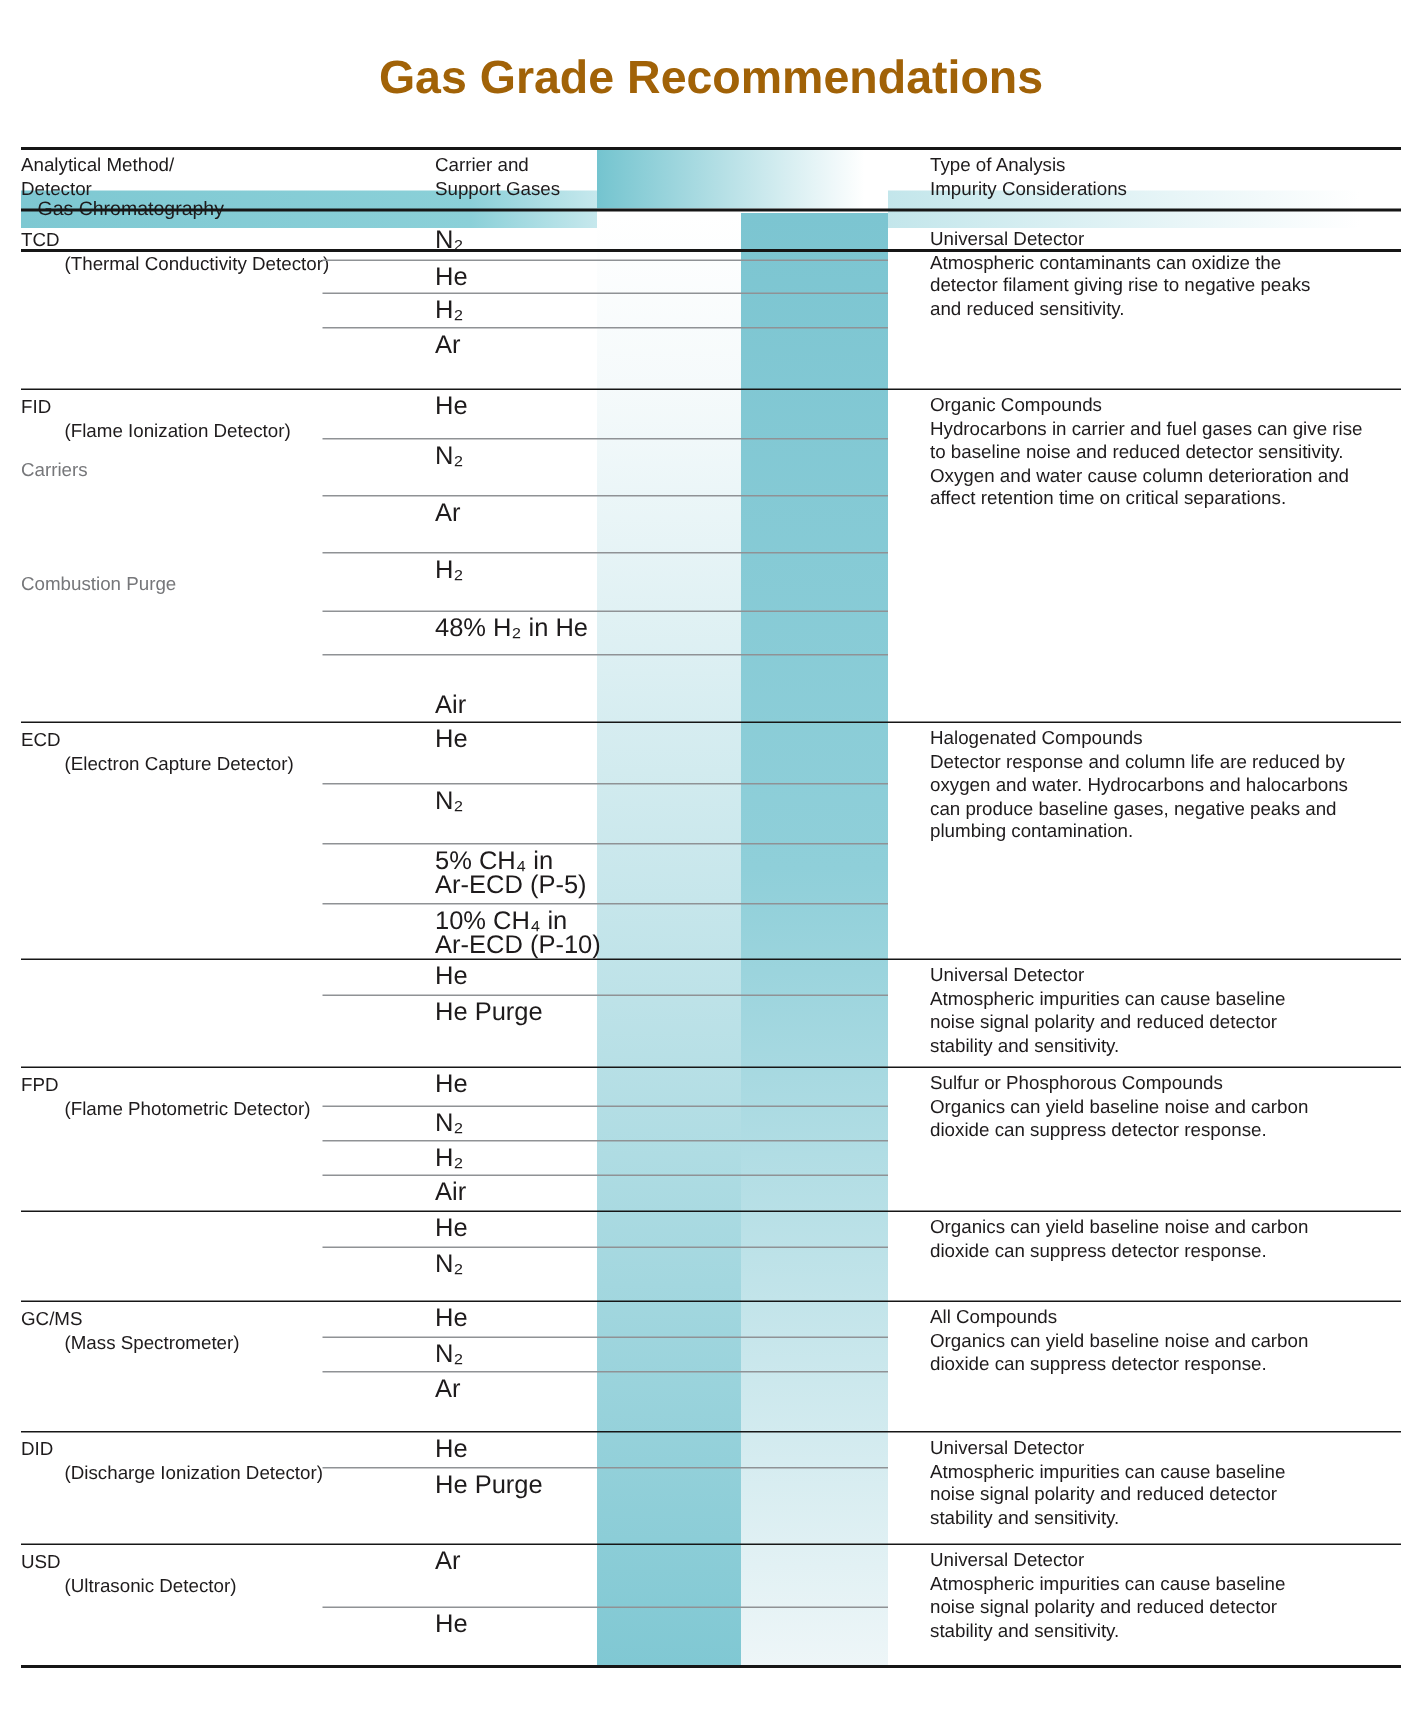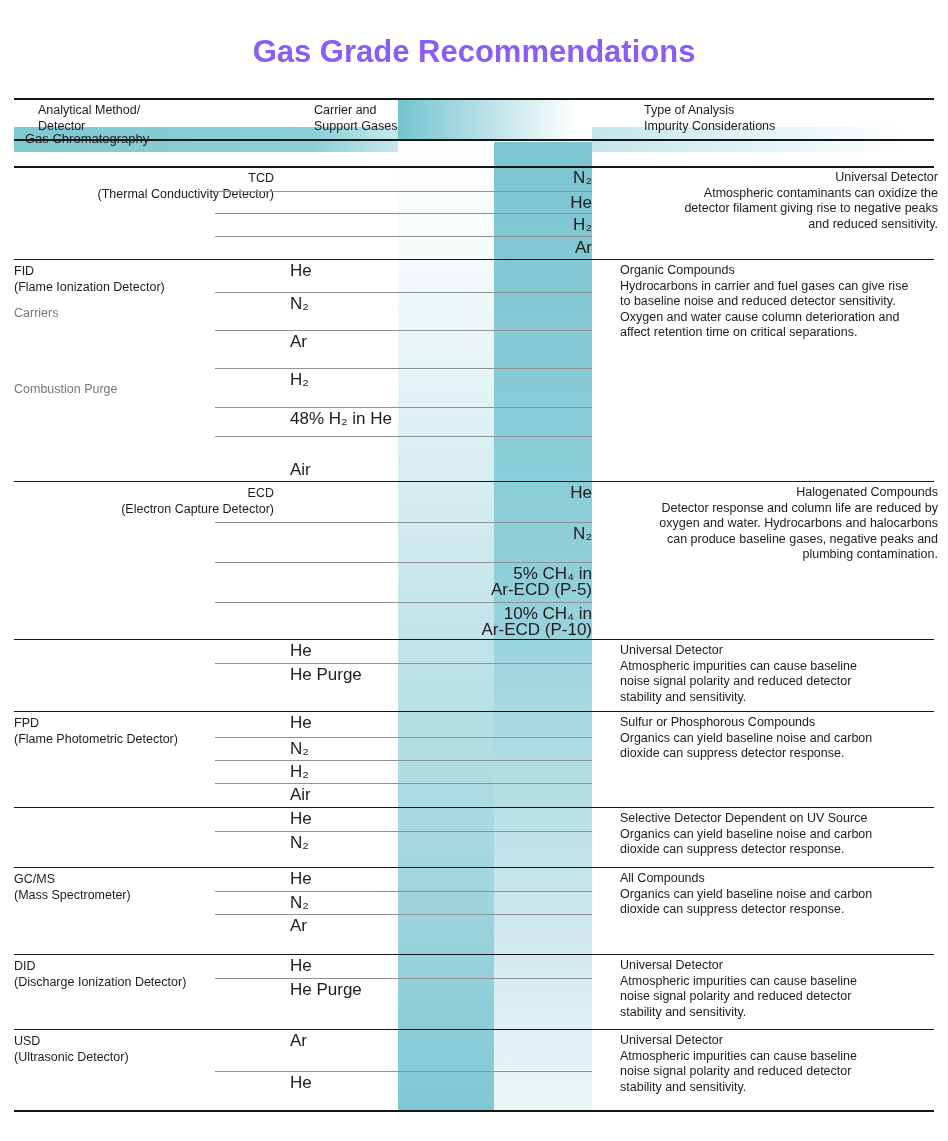--- a/index.html
+++ b/index.html
@@ -3,52 +3,52 @@
 <meta charset="utf-8">
 <style>
   * { margin:0; padding:0; box-sizing:border-box; }
   html,body { background:#ffffff; }
   body {
     width:948px; height:1141px; position:relative; overflow:hidden;
     font-family:"Liberation Sans", sans-serif; color:#1e1b1c;
   }
   .page-title {
     position:absolute; top:34px; left:0; width:948px; text-align:center;
-    font-size:31px; font-weight:600; color:#8b5cf6; letter-spacing:0;
+    font-size:31px; font-weight:600; color:#a16207; letter-spacing:0;
   }
   .table {
     position:absolute; left:14px; top:98px; width:920px; height:1016px;
   }
   .hline { position:absolute; left:0; width:920px; background:#161616; z-index:4; }
   
   .band { position:absolute; top:44px; height:970px; z-index:1; }
   .band-a { left:384px; width:96px;
     background:linear-gradient(to bottom, #ffffff 0%, #f5fafb 12%, #80c8d3 100%); }
   .band-b { left:480px; width:98px;
     background:linear-gradient(to bottom, #7cc5d1 0%, #8fcfd9 45%, #eef6f8 100%); }
   
   .header-row { position:absolute; left:0; top:0; width:920px; height:42px; z-index:3; }
   .header-band { position:absolute; left:384px; top:2px; width:194px; height:39px;
     background:linear-gradient(to right, #74c4cf 0%, #ffffff 92%); }
-  .hcell { position:absolute; top:5px; font-size:12.5px; line-height:15.5px; white-space:pre-line; z-index:3;margin-left:24px; }
+  .hcell { position:absolute; top:5px; font-size:12.5px; line-height:15.5px; white-space:pre-line; z-index:3; }
   .hcell.c1 { left:0; }
   .hcell.c2 { left:276px; }
   .hcell.c4 { left:606px; }
   
   .bar-row { position:absolute; left:0; top:29px; width:920px; height:25px; z-index:2; }
   .bar-teal { position:absolute; left:0; top:0; width:384px; height:25px;
     background:linear-gradient(to right, #7ec8d2 0%, #8bd0d8 78%, #c6e8ed 100%); }
   .bar-fade { position:absolute; left:578px; top:0; width:342px; height:25px;
     background:linear-gradient(to right, #c3e6eb 0%, #ffffff 92%); }
   .bar-label { position:absolute; left:11px; top:4px; font-size:13px; z-index:3; }
   
   .sec { position:absolute; left:0; width:920px; z-index:2; }
   .sec.bt { border-top:1.5px solid #161616; }
   .method { position:absolute; left:0; top:3px; width:260px; font-size:12.5px; line-height:16px; z-index:3; }
-  .m-sub { white-space:nowrap; }
+  .m-sub { white-space:nowrap;margin-left:29px; }
   .grp { position:absolute; left:0; font-size:12.5px; color:#76777a; z-index:3; }
   .gas-row { position:absolute; left:201px; width:377px; border-bottom:1px solid #8f9295;
     padding:3px 0 0 75px; font-size:17px; line-height:16px; white-space:pre-line; z-index:3; }
   .gas-row.no-b { border-bottom:none; }
   .analysis { position:absolute; left:606px; top:3px; width:318px; font-size:12.5px; line-height:15.5px; z-index:3; }
   .a-text { white-space:pre-line; }
 </style>
 </head>
 <body>
 
@@ -73,21 +73,21 @@
     <div class="hcell c4">Type of Analysis
 Impurity Considerations</div>
   </div>
 
   <div class="bar-row">
     <div class="bar-teal"></div>
     <div class="bar-fade"></div>
     <div class="bar-label">Gas Chromatography</div>
   </div>
 
-  <section class="sec" style="top:69px; height:92px;text-align:right;">
+  <section class="sec" style="top:51px; height:92px;">
     <div class="method">
       <div>TCD</div>
       <div class="m-sub">(Thermal Conductivity Detector)</div>
     </div>
     <div class="gas-row" style="top:0; height:25px;">N₂</div>
     <div class="gas-row" style="top:25px; height:22px;">He</div>
     <div class="gas-row" style="top:47px; height:23px;">H₂</div>
     <div class="gas-row no-b" style="top:70px; height:22px;">Ar</div>
     <div class="analysis">
       <div>Universal Detector</div>
@@ -112,21 +112,21 @@
     <div class="gas-row no-b" style="top:199px; height:23px;">Air</div>
     <div class="analysis">
       <div>Organic Compounds</div>
       <div class="a-text">Hydrocarbons in carrier and fuel gases can give rise
 to baseline noise and reduced detector sensitivity.
 Oxygen and water cause column deterioration and
 affect retention time on critical separations.</div>
     </div>
   </section>
 
-  <section class="sec bt" style="top:383px; height:158px;text-align:right;">
+  <section class="sec bt" style="top:383px; height:158px;">
     <div class="method">
       <div>ECD</div>
       <div class="m-sub">(Electron Capture Detector)</div>
     </div>
     <div class="gas-row" style="top:0; height:41px;">He</div>
     <div class="gas-row" style="top:41px; height:40px;">N₂</div>
     <div class="gas-row" style="top:81px; height:40px;">5% CH₄ in
 Ar-ECD (P-5)</div>
     <div class="gas-row no-b" style="top:121px; height:37px;">10% CH₄ in
 Ar-ECD (P-10)</div>
@@ -163,21 +163,20 @@
       <div>Sulfur or Phosphorous Compounds</div>
       <div class="a-text">Organics can yield baseline noise and carbon
 dioxide can suppress detector response.</div>
     </div>
   </section>
 
   <section class="sec bt" style="top:709px; height:60px;">
     <div class="gas-row" style="top:0; height:24px;">He</div>
     <div class="gas-row no-b" style="top:24px; height:36px;">N₂</div>
     <div class="analysis">
-      <div>Selective Detector Dependent on UV Source</div>
       <div class="a-text">Organics can yield baseline noise and carbon
 dioxide can suppress detector response.</div>
     </div>
   </section>
 
   <section class="sec bt" style="top:769px; height:87px;">
     <div class="method">
       <div>GC/MS</div>
       <div class="m-sub">(Mass Spectrometer)</div>
     </div>

